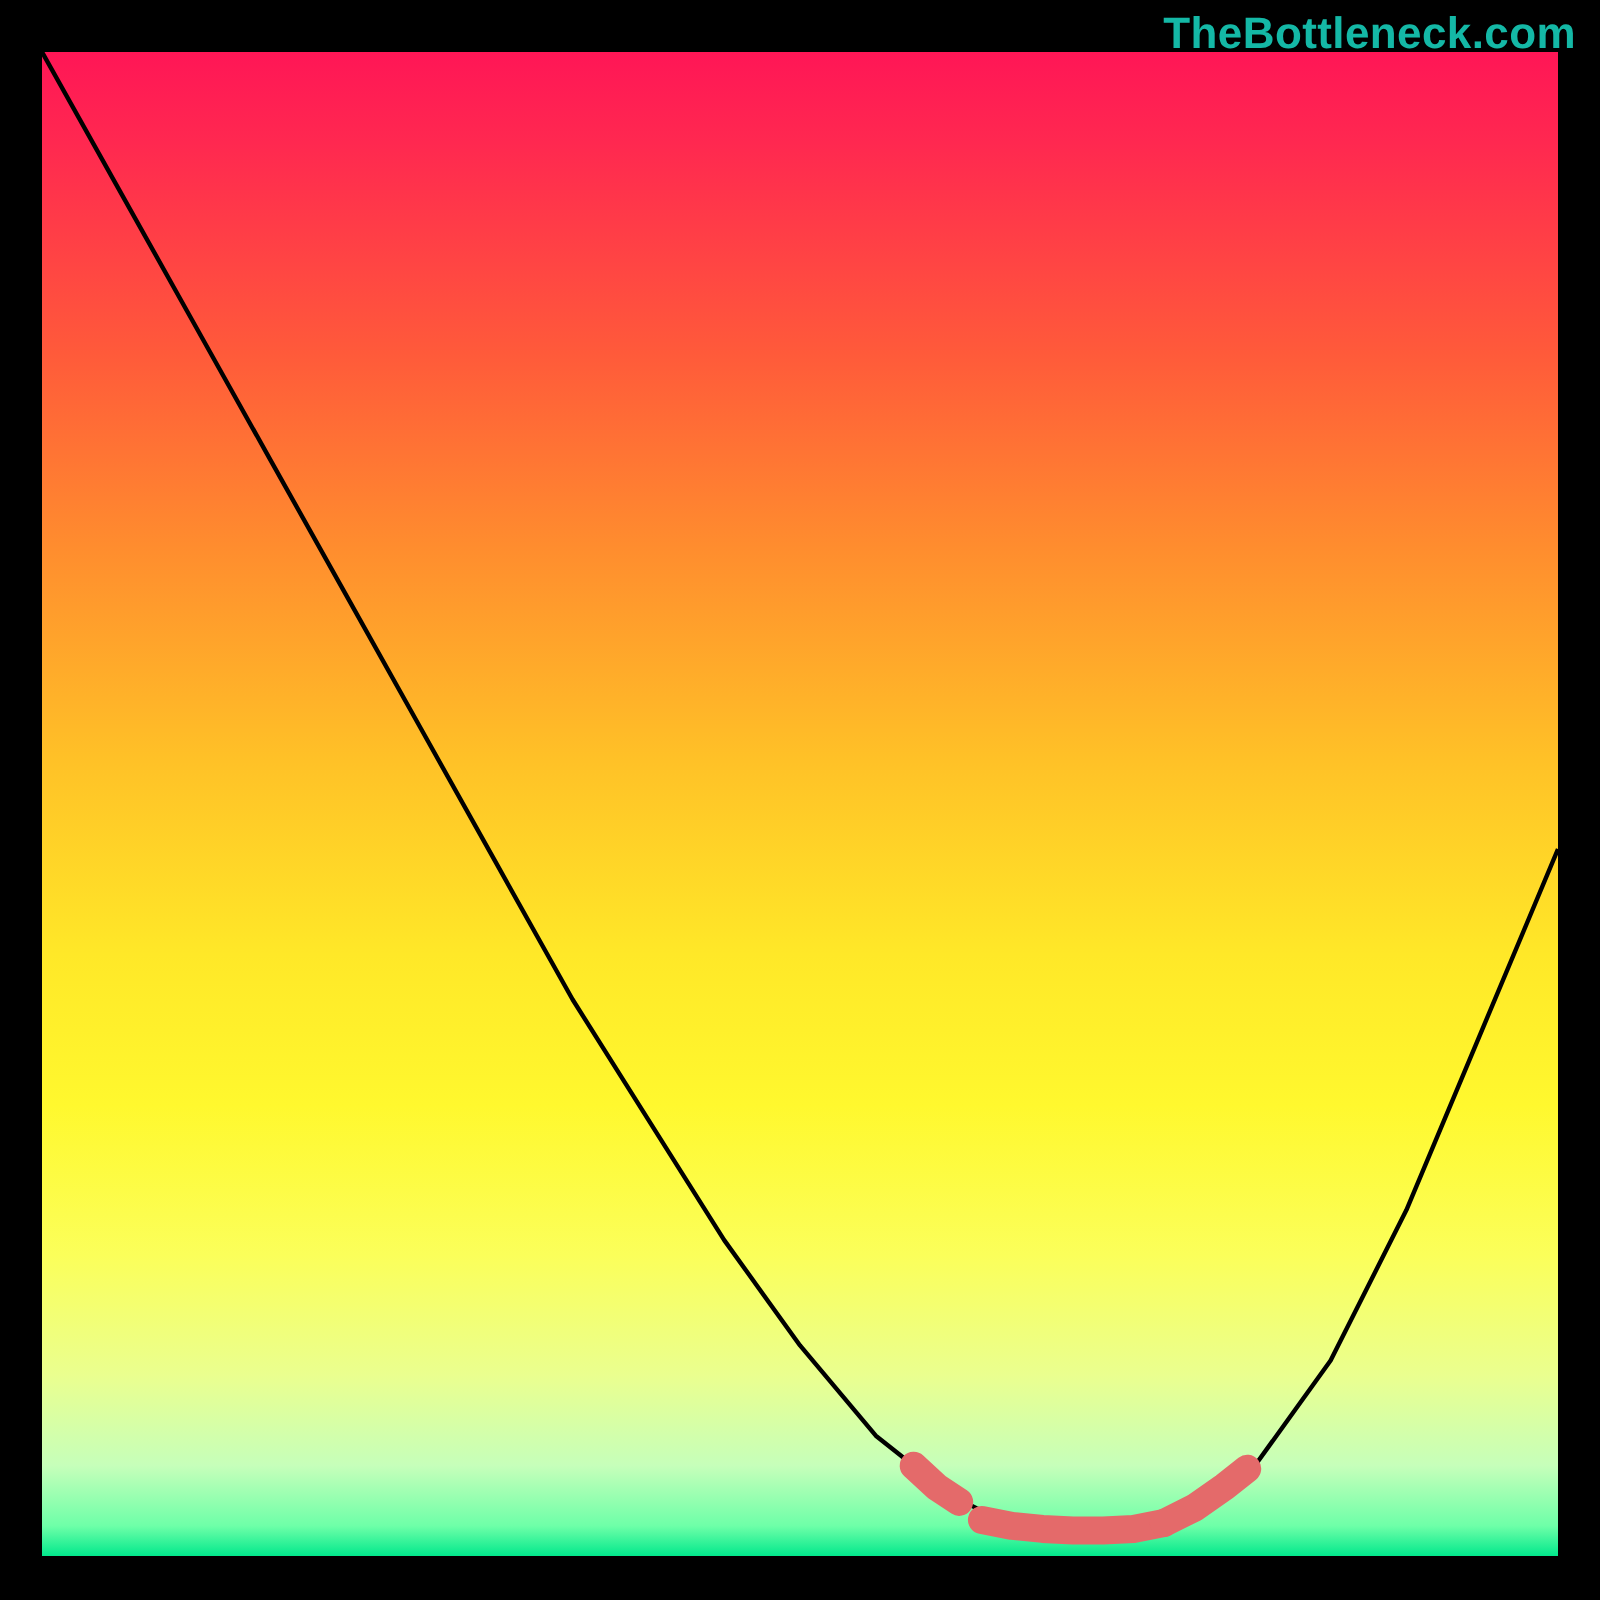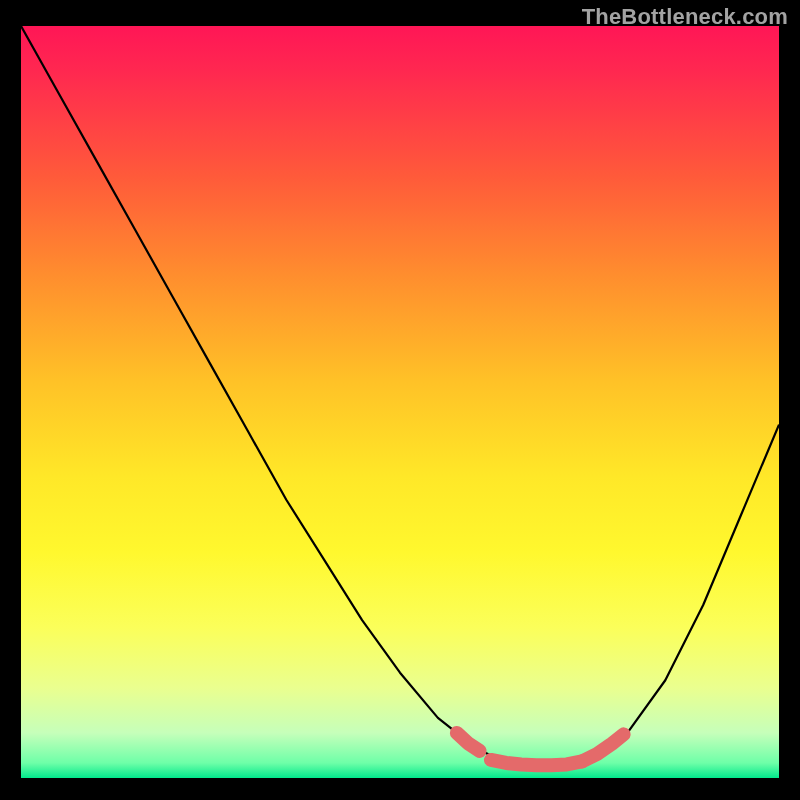--- a/index.html
+++ b/index.html
@@ -38,21 +38,21 @@
     height: 752px;
     pointer-events: none;
   }
   .attrib {
     position: absolute;
     top: 4px;
     right: 12px;
     font-family: Arial, Helvetica, sans-serif;
     font-size: 22px;
     font-weight: 700;
-    color: #a3a3a3;
+    color: #14b8a6;
     letter-spacing: 0.2px;
     user-select: none;
   }
 </style>
 </head>
 <body>
 
 <div class="stage">
   <div class="plot">
     <svg class="curve" viewBox="0 0 758 752" preserveAspectRatio="none">

